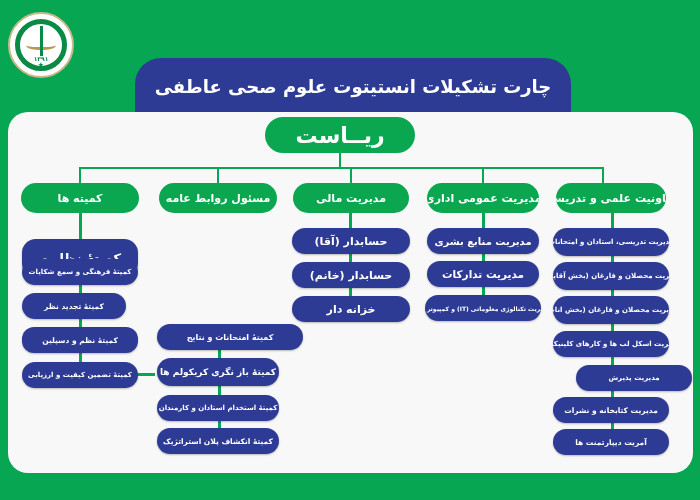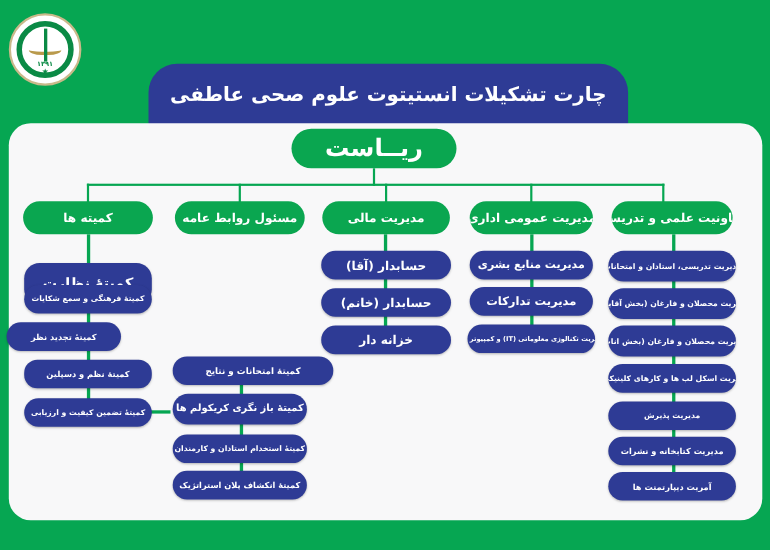--- a/index.html
+++ b/index.html
@@ -59,34 +59,34 @@
 <div class="pill green colhead" style="left:556px; width:110px;">معاونیت علمی و تدریسی</div>
 <div class="pill green colhead" style="left:427px; width:112px;">مدیریت عمومی اداری</div>
 <div class="pill green colhead" style="left:293px; width:116px;">مدیریت مالی</div>
 <div class="pill green colhead" style="left:159px; width:118px;">مسئول روابط عامه</div>
 <div class="pill green colhead" style="left:21px; width:118px;">کمیته ها</div>
 
 <div class="pill blue" style="left:553px; top:228px; width:116px; height:28px; font-size:7px;">مدیریت تدریسی، استادان و امتحانات</div>
 <div class="pill blue" style="left:553px; top:262px; width:116px; height:28px; font-size:7px;">مدیریت محصلان و فارغان (بخش آقایان)</div>
 <div class="pill blue" style="left:553px; top:296px; width:116px; height:28px; font-size:7px;">مدیریت محصلان و فارغان (بخش اناث)</div>
 <div class="pill blue" style="left:553px; top:331px; width:116px; height:26px; font-size:7px;">آمریت اسکل لب ها و کارهای کلینیکی</div>
-<div class="pill blue" style="left:553px; top:365px; width:116px; height:26px; font-size:7px;">مدیریت پذیرش</div>
+<div class="pill blue" style="left:576px; top:365px; width:116px; height:26px; font-size:7px;">مدیریت پذیرش</div>
 <div class="pill blue" style="left:553px; top:397px; width:116px; height:26px; font-size:7.5px;">مدیریت کتابخانه و نشرات</div>
 <div class="pill blue" style="left:553px; top:429px; width:116px; height:26px; font-size:7.5px;">آمریت دیپارتمنت ها</div>
 
 <div class="pill blue" style="left:427px; top:228px; width:112px; height:26px; font-size:10px;">مدیریت منابع بشری</div>
 <div class="pill blue" style="left:427px; top:261px; width:112px; height:26px; font-size:10.5px;text-align:center;">مدیریت تدارکات</div>
 <div class="pill blue" style="left:425px; top:295px; width:116px; height:26px; font-size:6px;">مدیریت تکنالوژی معلوماتی (IT) و کمپیوتر لب</div>
 
 <div class="pill blue" style="left:292px; top:228px; width:118px; height:26px; font-size:11px;">حسابدار (آقا)</div>
 <div class="pill blue" style="left:292px; top:262px; width:118px; height:26px; font-size:11px;">حسابدار (خانم)</div>
 <div class="pill blue" style="left:292px; top:296px; width:118px; height:26px; font-size:11px;text-align:center;">خزانه دار</div>
 
 <div class="pill blue" style="left:157px; top:324px; width:146px; height:26px; font-size:8px;">کمیتهٔ امتحانات و نتایج</div>
 <div class="pill blue" style="left:157px; top:358px; width:122px; height:28px; font-size:9px;">کمیتهٔ باز نگری کریکولم ها</div>
 <div class="pill blue" style="left:157px; top:395px; width:122px; height:26px; font-size:7px;">کمیتهٔ استخدام استادان و کارمندان</div>
 <div class="pill blue" style="left:157px; top:428px; width:122px; height:26px; font-size:7.5px;">کمیتهٔ انکشاف پلان استراتژیک</div>
 
 <div class="pill blue" style="left:22px; top:239px; width:116px; height:38px; font-size:13px;">کمیتهٔ نظارت</div>
 <div class="pill blue" style="left:22px; top:259px; width:116px; height:26px; font-size:7px;">کمیتهٔ فرهنگی و سمع شکایات</div>
-<div class="pill blue" style="left:6px; top:293px; width:104px; height:26px; font-size:7.5px;text-align:center;">کمیتهٔ تجدید نظر</div>
+<div class="pill blue" style="left:22px; top:293px; width:104px; height:26px; font-size:7.5px;text-align:center;">کمیتهٔ تجدید نظر</div>
 <div class="pill blue" style="left:22px; top:327px; width:116px; height:26px; font-size:7.5px;border-radius:12px;">کمیتهٔ نظم و دسپلین</div>
 <div class="pill blue" style="left:22px; top:362px; width:116px; height:26px; font-size:7px;">کمیتهٔ تضمین کیفیت و ارزیابی</div>
 
 </body></html>

